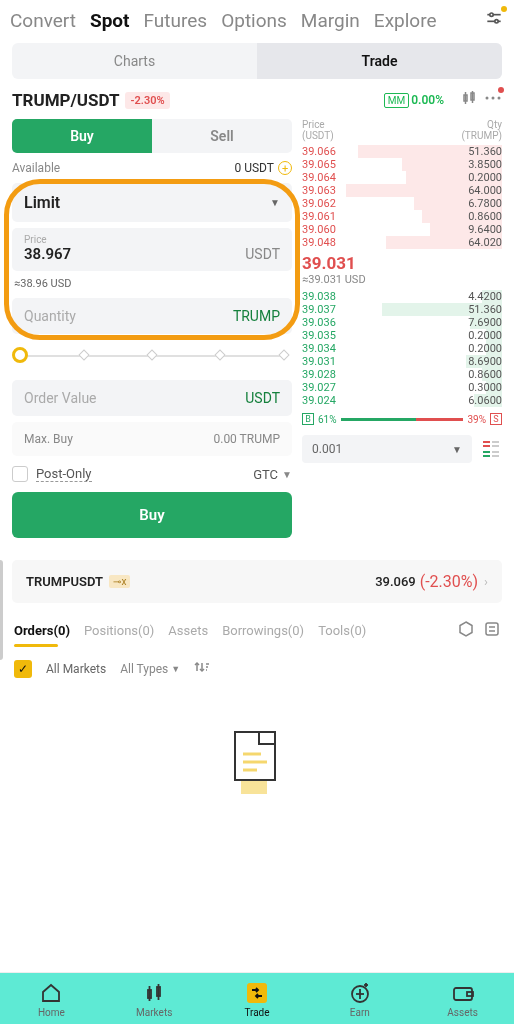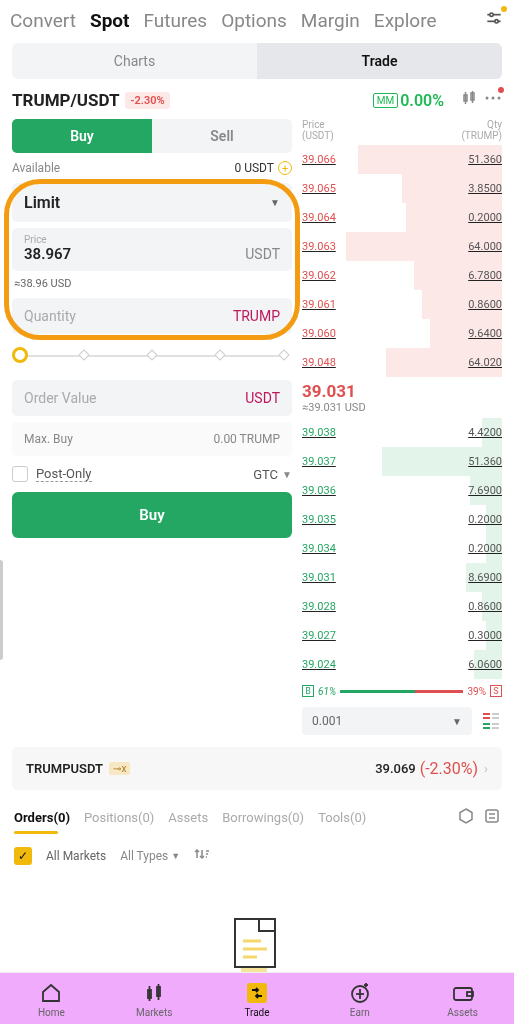--- a/index.html
+++ b/index.html
@@ -17,21 +17,21 @@
 .subtabs { display: flex; margin: 4px 12px 10px; background: #f3f4f6; border-radius: 6px; overflow: hidden; }
 .subtabs div { flex: 1; text-align: center; padding: 10px 0; font-size: 14px; color: #888; cursor: pointer; }
 .subtabs div.active { background: #e6e7eb; color: #111; font-weight: 600; }
 
 
 .pair-row { display: flex; align-items: center; padding: 0 12px 8px; }
 .pair-name { display: flex; align-items: center; gap: 4px; font-size: 17px; font-weight: 700; }
 .pct-badge { margin-left: 6px; background: #fde8e8; color: #e04f4f; font-size: 11px; padding: 2px 5px; border-radius: 3px; font-weight: 600; }
 .pair-row .spacer { flex: 1; }
 .mm-badge { border: 1px solid #1db954; color: #1db954; font-size: 10px; padding: 1px 3px; border-radius: 2px; margin-right: 2px; }
-.mm-pct { color: #1db954; font-size: 16px; font-weight: 600; margin-right: 10px; }
+.mm-pct { color: #1db954; font-size: 12px; font-weight: 600; margin-right: 10px; }
 .candle-icon, .more-icon { margin-left: 6px; position: relative; }
 .more-icon .reddot { position: absolute; top: -2px; right: -2px; width: 6px; height: 6px; background: #e04f4f; border-radius: 50%; }
 
 
 .main { display: flex; padding: 0 12px; gap: 10px; }
 
 
 .left { width: 280px; position: relative; }
 .buysell { display: flex; border-radius: 5px; overflow: hidden; background: #f3f4f6; margin-bottom: 8px; }
 .buysell div { flex: 1; text-align: center; padding: 9px 0; font-size: 14px; font-weight: 600; cursor: pointer; }
@@ -49,21 +49,21 @@
 .field.limit { font-weight: 600; }
 .field .caret { margin-left: auto; color: #666; font-size: 10px; }
 .field-price { flex-direction: column; align-items: stretch; padding: 6px 12px 8px; }
 .field-price .lbl { font-size: 10px; color: #aaa; }
 .field-price .row2 { display: flex; justify-content: space-between; align-items: center; }
 .field-price .val { font-size: 15px; font-weight: 600; }
 .field-price .unit { color: #888; font-size: 14px; }
 .approx { font-size: 11px; color: #666; margin: 4px 2px 8px; }
 .field-qty { justify-content: space-between; }
 .field-qty .lbl { color: #aaa; font-size: 14px; }
-.field-qty .unit { color: #be185d; font-size: 14px; }
+.field-qty .unit { color: #15803d; font-size: 14px; }
 
 
 .slider { position: relative; height: 16px; margin: 14px 4px 16px; }
 .slider .track { position: absolute; top: 7px; left: 0; right: 0; height: 2px; background: #e0e0e0; }
 .slider .tick { position: absolute; top: 3px; width: 8px; height: 8px; border: 1.5px solid #ccc; background: #fff; transform: rotate(45deg); }
 .slider .tick.t0 { left: 0; }
 .slider .tick.t1 { left: 25%; margin-left: -4px; }
 .slider .tick.t2 { left: 50%; margin-left: -4px; }
 .slider .tick.t3 { left: 75%; margin-left: -4px; }
 .slider .tick.t4 { right: 0; }
@@ -75,38 +75,38 @@
 .check-row .box { width: 16px; height: 16px; border: 1.5px solid #ccc; border-radius: 3px; margin-right: 8px; }
 .check-row .underlined { border-bottom: 1px dashed #999; }
 .check-row .gtc { margin-left: auto; font-size: 13px; color: #555; display: flex; align-items: center; gap: 4px; }
 
 .buy-btn { background: #25a764; color: #fff; text-align: center; padding: 14px 0; border-radius: 6px; font-size: 15px; font-weight: 600; margin-bottom: 10px; cursor: pointer; }
 
 
 .right { flex: 1; font-size: 11px; }
 .ob-head { display: flex; justify-content: space-between; color: #aaa; font-size: 10px; margin-bottom: 4px; }
 .ob-head .r { text-align: right; }
-.ob-row { display: flex; justify-content: space-between; padding: 8px 0; position: relative; text-decoration: underline; }
+.ob-row { display: flex; justify-content: space-between; padding: 0 0; position: relative; }
 .ob-row .p { z-index: 1; }
 .ob-row .q { z-index: 1; text-align: right; color: #555; }
 .ob-row.ask .p { color: #e04f4f; }
 .ob-row.bid .p { color: #25a764; }
 .ob-row .depth { position: absolute; right: 0; top: 0; bottom: 0; }
 .ob-row.ask .depth { background: #fde8e8; }
 .ob-row.bid .depth { background: #e3f4ea; }
 .ob-mid { margin: 4px 0; }
 .ob-mid .big { font-size: 17px; font-weight: 700; color: #e04f4f; }
 .ob-mid .sub { font-size: 11px; color: #888; }
 .bs-ratio { display: flex; align-items: center; gap: 4px; margin: 6px 0 10px; font-size: 10px; }
 .bs-ratio .bb { width: 12px; height: 12px; border: 1px solid #25a764; color: #25a764; text-align: center; font-size: 9px; line-height: 11px; }
 .bs-ratio .sb { width: 12px; height: 12px; border: 1px solid #e04f4f; color: #e04f4f; text-align: center; font-size: 9px; line-height: 11px; }
 .bs-ratio .bar { flex: 1; height: 3px; display: flex; }
 .bs-ratio .bar .g { background: #25a764; height: 100%; }
 .bs-ratio .bar .r { background: #e04f4f; height: 100%; }
-.bs-ratio .bp { color: #25a764; font-style: italic; }
+.bs-ratio .bp { color: #25a764; }
 .bs-ratio .sp { color: #e04f4f; }
 .precision { display: flex; align-items: center; gap: 8px; }
 .precision .sel { flex: 1; background: #f3f4f6; padding: 7px 10px; border-radius: 4px; font-size: 12px; color: #666; display: flex; justify-content: space-between; align-items: center; }
 .precision .view { width: 22px; height: 22px; }
 
 
 .ticker { margin: 12px 12px 8px; background: #f7f7f7; border-radius: 5px; padding: 12px 14px; display: flex; align-items: center; font-size: 13px; }
 .ticker .sym { font-weight: 600; }
 .ticker .tag { background: #f8e7c3; color: #a77b1c; font-size: 10px; padding: 1px 4px; margin-left: 6px; border-radius: 2px; }
 .ticker .spacer { flex: 1; }
@@ -122,21 +122,21 @@
 
 .filters-row { display: flex; align-items: center; gap: 14px; padding: 12px 14px; font-size: 12px; color: #666; }
 .filters-row .chk { width: 18px; height: 18px; background: #f0b90b; border-radius: 3px; display: flex; align-items: center; justify-content: center; color: #111; font-size: 12px; }
 .filters-row .dd { display: flex; align-items: center; gap: 3px; color: #888; }
 
 
 .empty { display: flex; justify-content: center; padding: 30px 0 12px; }
 .empty svg { width: 80px; height: 80px; }
 
 
-.bottomnav { position: absolute; bottom: 0; left: 0; right: 0; display: flex; border-top: 1px solid #eee; background: #f0abfc; }
+.bottomnav { position: absolute; bottom: 0; left: 0; right: 0; display: flex; border-top: 1px solid #eee; background: #5eead4; }
 .bottomnav .item { flex: 1; text-align: center; padding: 8px 0 6px; font-size: 10px; color: #666; cursor: pointer; }
 .bottomnav .item.active { color: #111; }
 .bottomnav .ico { display: block; margin: 0 auto 2px; width: 24px; height: 24px; }
 
 .left-edge { position: absolute; left: 0; top: 560px; width: 3px; height: 100px; background: #ccc; border-radius: 0 3px 3px 0; }
 </style>
 </head>
 <body>
 
 <div class="topnav">

